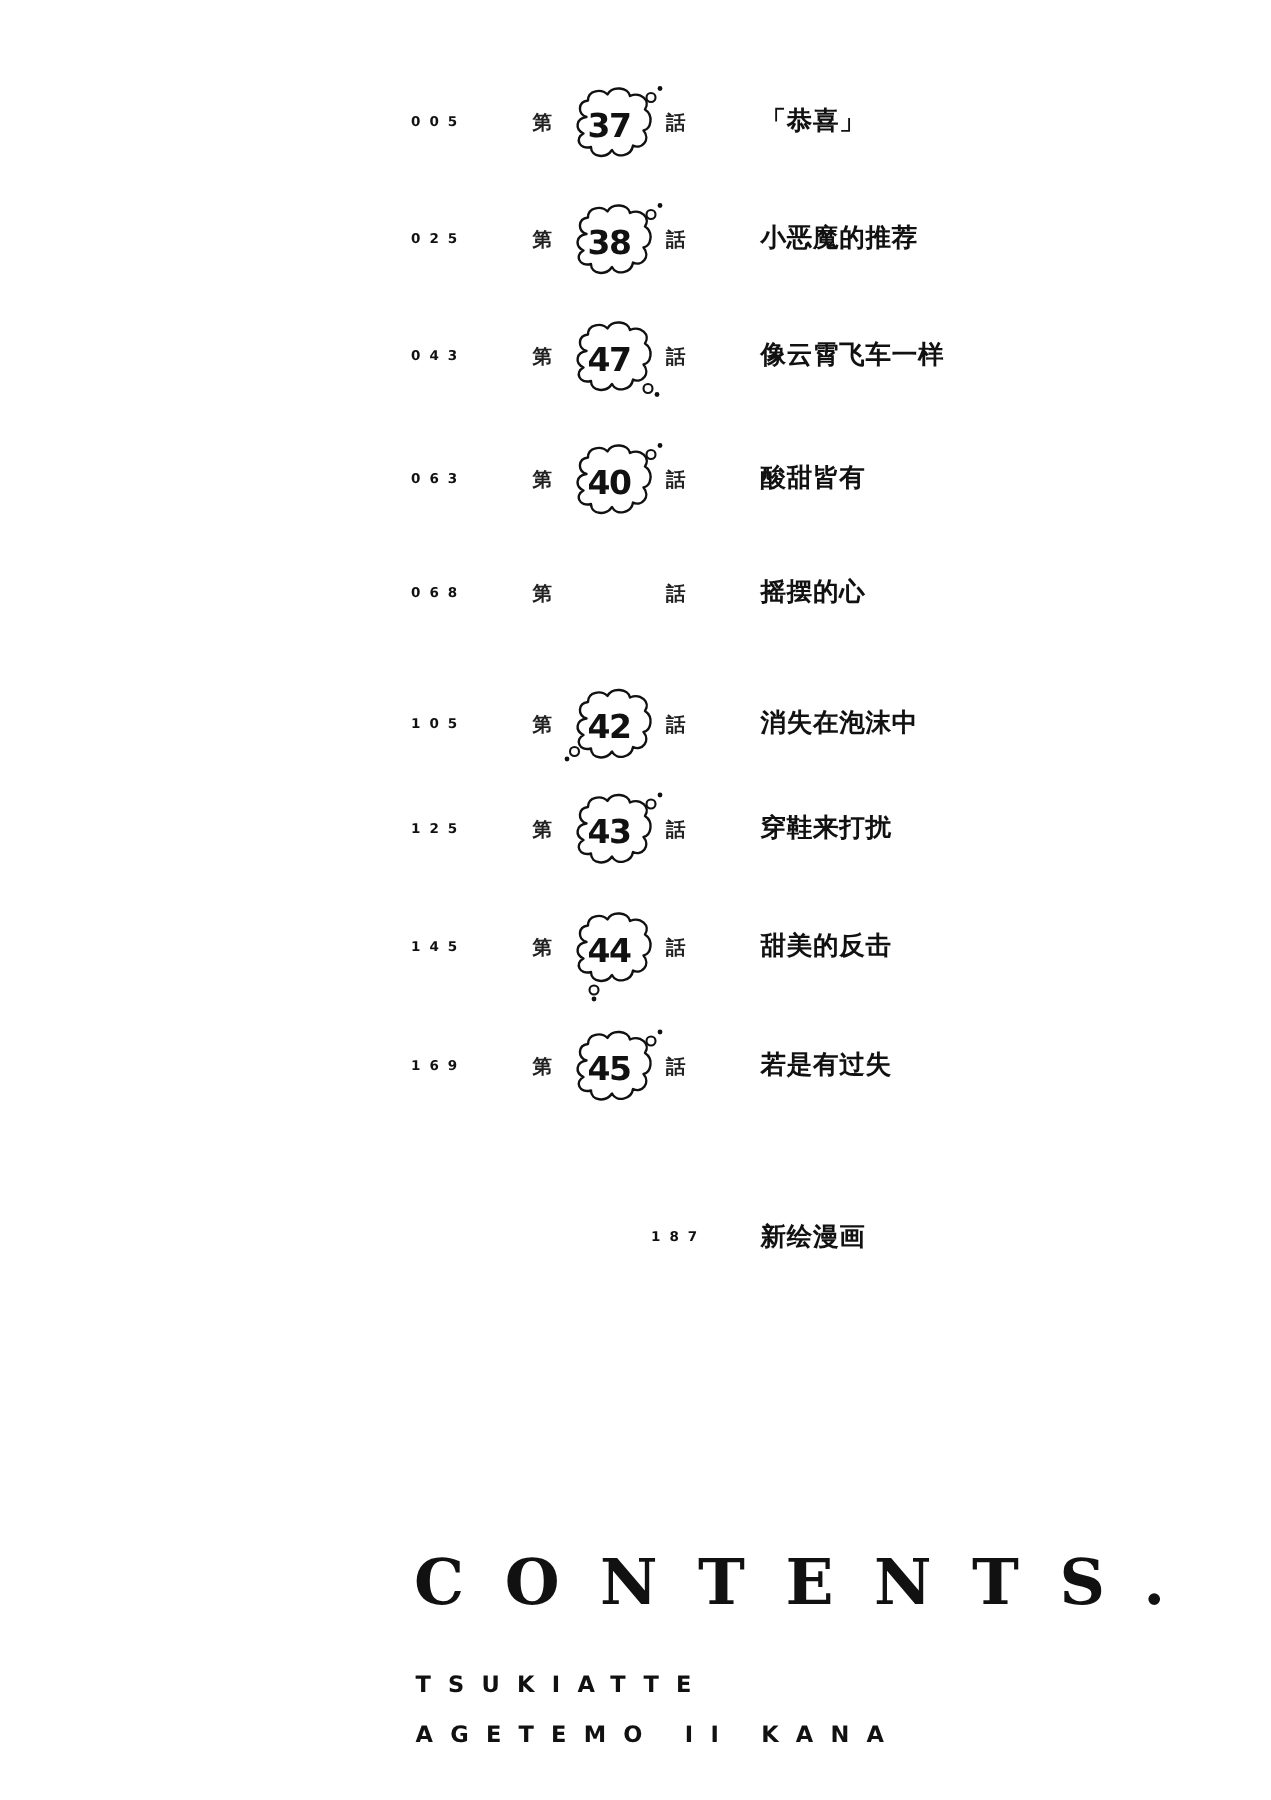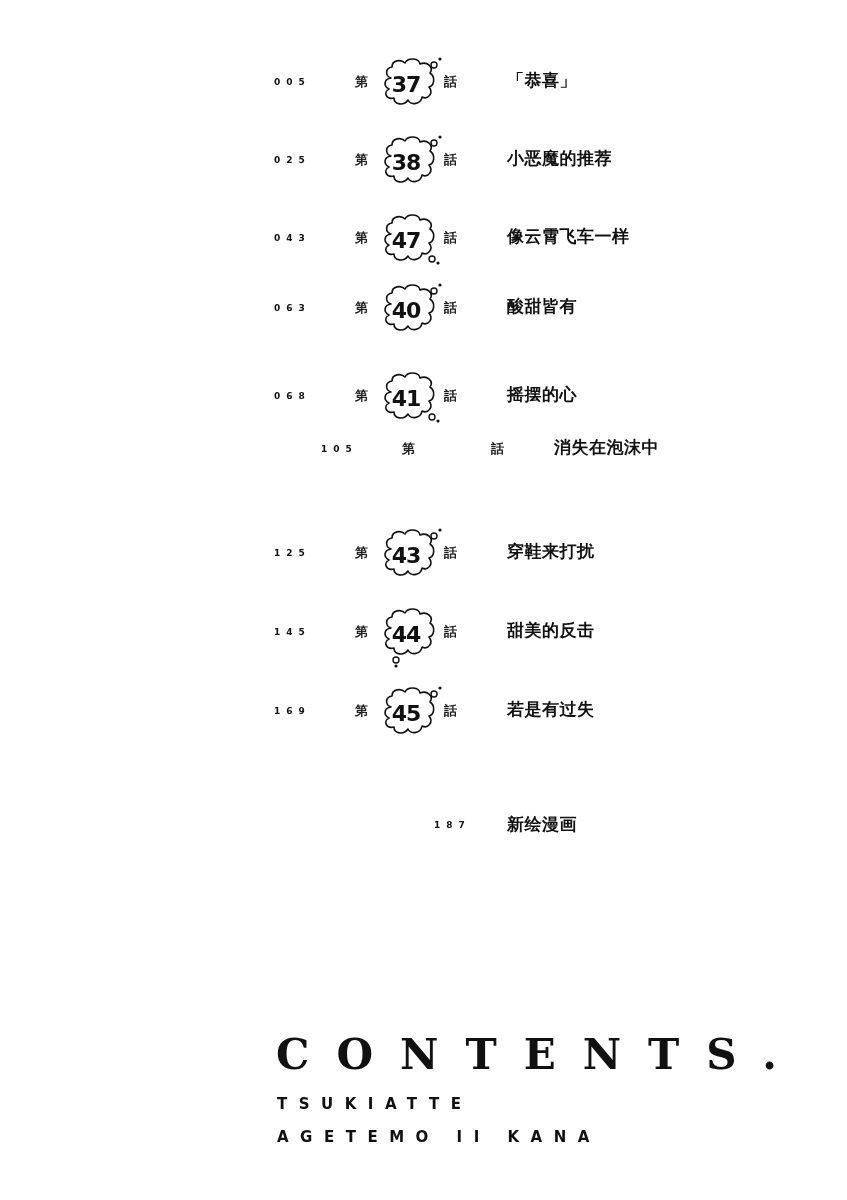--- a/index.html
+++ b/index.html
@@ -14,21 +14,21 @@
   .cloud { position: absolute; left: 376px; top: 2px; width: 70px; height: 60px; }
   .cloud svg { position: absolute; left: 0; top: 0; }
   .cloud .num { position: absolute; left: 0; width: 60px; top: 17px; text-align: center;
                 font-family: "DejaVu Sans", sans-serif; font-weight: bold; font-size: 22px; color: #111; letter-spacing: -1px; }
   .extra { position: absolute; left: 0; top: 810px; width: 847px; height: 40px; }
   .extra .pg { left: 434px; top: 10px; }
   .extra .title { top: 3px; }
   .contents { position: absolute; left: 276px; top: 1030px; font-family: "DejaVu Serif", serif;
               font-weight: bold; font-size: 42px; letter-spacing: 27px; color: #111; white-space: nowrap; }
   .sub { position: absolute; left: 277px; font-family: "DejaVu Sans", sans-serif; font-weight: bold;
-         font-size: 15px; letter-spacing: 11.5px; color: #111; white-space: nowrap; }
+         font-size: 15px; letter-spacing: 11.5px; color: #111; white-space: nowrap; margin-top: 19px; }
   .sub1 { top: 1095px; }
   .sub2 { top: 1128px; }
 </style>
 </head>
 <body>
 
 <div id="toc">
     <div class="row" style="top: 53px;">
       <span class="pg">005</span>
       <span class="dai">第</span>
@@ -64,51 +64,51 @@
         <svg width="70" height="64" viewBox="-3 -1 70 64" overflow="visible">
           <path d="M12,22 C6,20 6,12 13,11 C13,4 22,3 26,7 C29,1 40,2 41,8 C48,5 55,11 51,17 C57,21 55,30 50,31 C55,37 49,44 43,41 C42,48 32,50 29,44 C25,50 15,49 15,42 C7,44 4,36 10,33 C4,30 5,23 12,22 Z" fill="#fff" stroke="#111" stroke-width="1.6" stroke-linejoin="round"></path>
           <circle cx="53" cy="47" r="3" fill="none" stroke="#111" stroke-width="1.4"></circle>
           <circle cx="59" cy="51" r="1.6" fill="#111"></circle>
         </svg>
         <span class="num">47</span>
       </div>
       <span class="wa">話</span>
       <span class="title">像云霄飞车一样</span>
     </div>
-    <div class="row" style="top: 279px;">
+    <div class="row" style="top: 291px;">
       <span class="pg">063</span>
       <span class="dai">第</span>
       <div class="cloud">
         <svg width="70" height="64" viewBox="-3 -1 70 64" overflow="visible">
           <path d="M12,22 C6,20 6,12 13,11 C13,4 22,3 26,7 C29,1 40,2 41,8 C48,5 55,11 51,17 C57,21 55,30 50,31 C55,37 49,44 43,41 C42,48 32,50 29,44 C25,50 15,49 15,42 C7,44 4,36 10,33 C4,30 5,23 12,22 Z" fill="#fff" stroke="#111" stroke-width="1.6" stroke-linejoin="round"></path>
           <circle cx="55" cy="9" r="3" fill="none" stroke="#111" stroke-width="1.4"></circle>
           <circle cx="61" cy="3" r="1.6" fill="#111"></circle>
         </svg>
         <span class="num">40</span>
       </div>
       <span class="wa">話</span>
       <span class="title">酸甜皆有</span>
     </div>
     <div class="row" style="top: 367px;">
       <span class="pg">068</span>
       <span class="dai">第</span>
+      <span class="wa">話</span>
+      <span class="title">摇摆的心</span>
+    </div>
+    <div class="row" style="top: 454px;">
+      <span class="pg">105</span>
+      <span class="dai">第</span>
       <div class="cloud">
         <svg width="70" height="64" viewBox="-3 -1 70 64" overflow="visible">
           <path d="M12,22 C6,20 6,12 13,11 C13,4 22,3 26,7 C29,1 40,2 41,8 C48,5 55,11 51,17 C57,21 55,30 50,31 C55,37 49,44 43,41 C42,48 32,50 29,44 C25,50 15,49 15,42 C7,44 4,36 10,33 C4,30 5,23 12,22 Z" fill="#fff" stroke="#111" stroke-width="1.6" stroke-linejoin="round"></path>
-          <circle cx="53" cy="47" r="3" fill="none" stroke="#111" stroke-width="1.4"></circle>
-          <circle cx="59" cy="51" r="1.6" fill="#111"></circle>
+          <circle cx="4" cy="44" r="3" fill="none" stroke="#111" stroke-width="1.4"></circle>
+          <circle cx="-1" cy="49" r="1.6" fill="#111"></circle>
         </svg>
-        <span class="num">41</span>
+        <span class="num">42</span>
       </div>
-      <span class="wa">話</span>
-      <span class="title">摇摆的心</span>
-    </div>
-    <div class="row" style="top: 420px; margin-left: 47px;">
-      <span class="pg">105</span>
-      <span class="dai">第</span>
       <span class="wa">話</span>
       <span class="title">消失在泡沫中</span>
     </div>
     <div class="row" style="top: 524px;">
       <span class="pg">125</span>
       <span class="dai">第</span>
       <div class="cloud">
         <svg width="70" height="64" viewBox="-3 -1 70 64" overflow="visible">
           <path d="M12,22 C6,20 6,12 13,11 C13,4 22,3 26,7 C29,1 40,2 41,8 C48,5 55,11 51,17 C57,21 55,30 50,31 C55,37 49,44 43,41 C42,48 32,50 29,44 C25,50 15,49 15,42 C7,44 4,36 10,33 C4,30 5,23 12,22 Z" fill="#fff" stroke="#111" stroke-width="1.6" stroke-linejoin="round"></path>
           <circle cx="55" cy="9" r="3" fill="none" stroke="#111" stroke-width="1.4"></circle>

